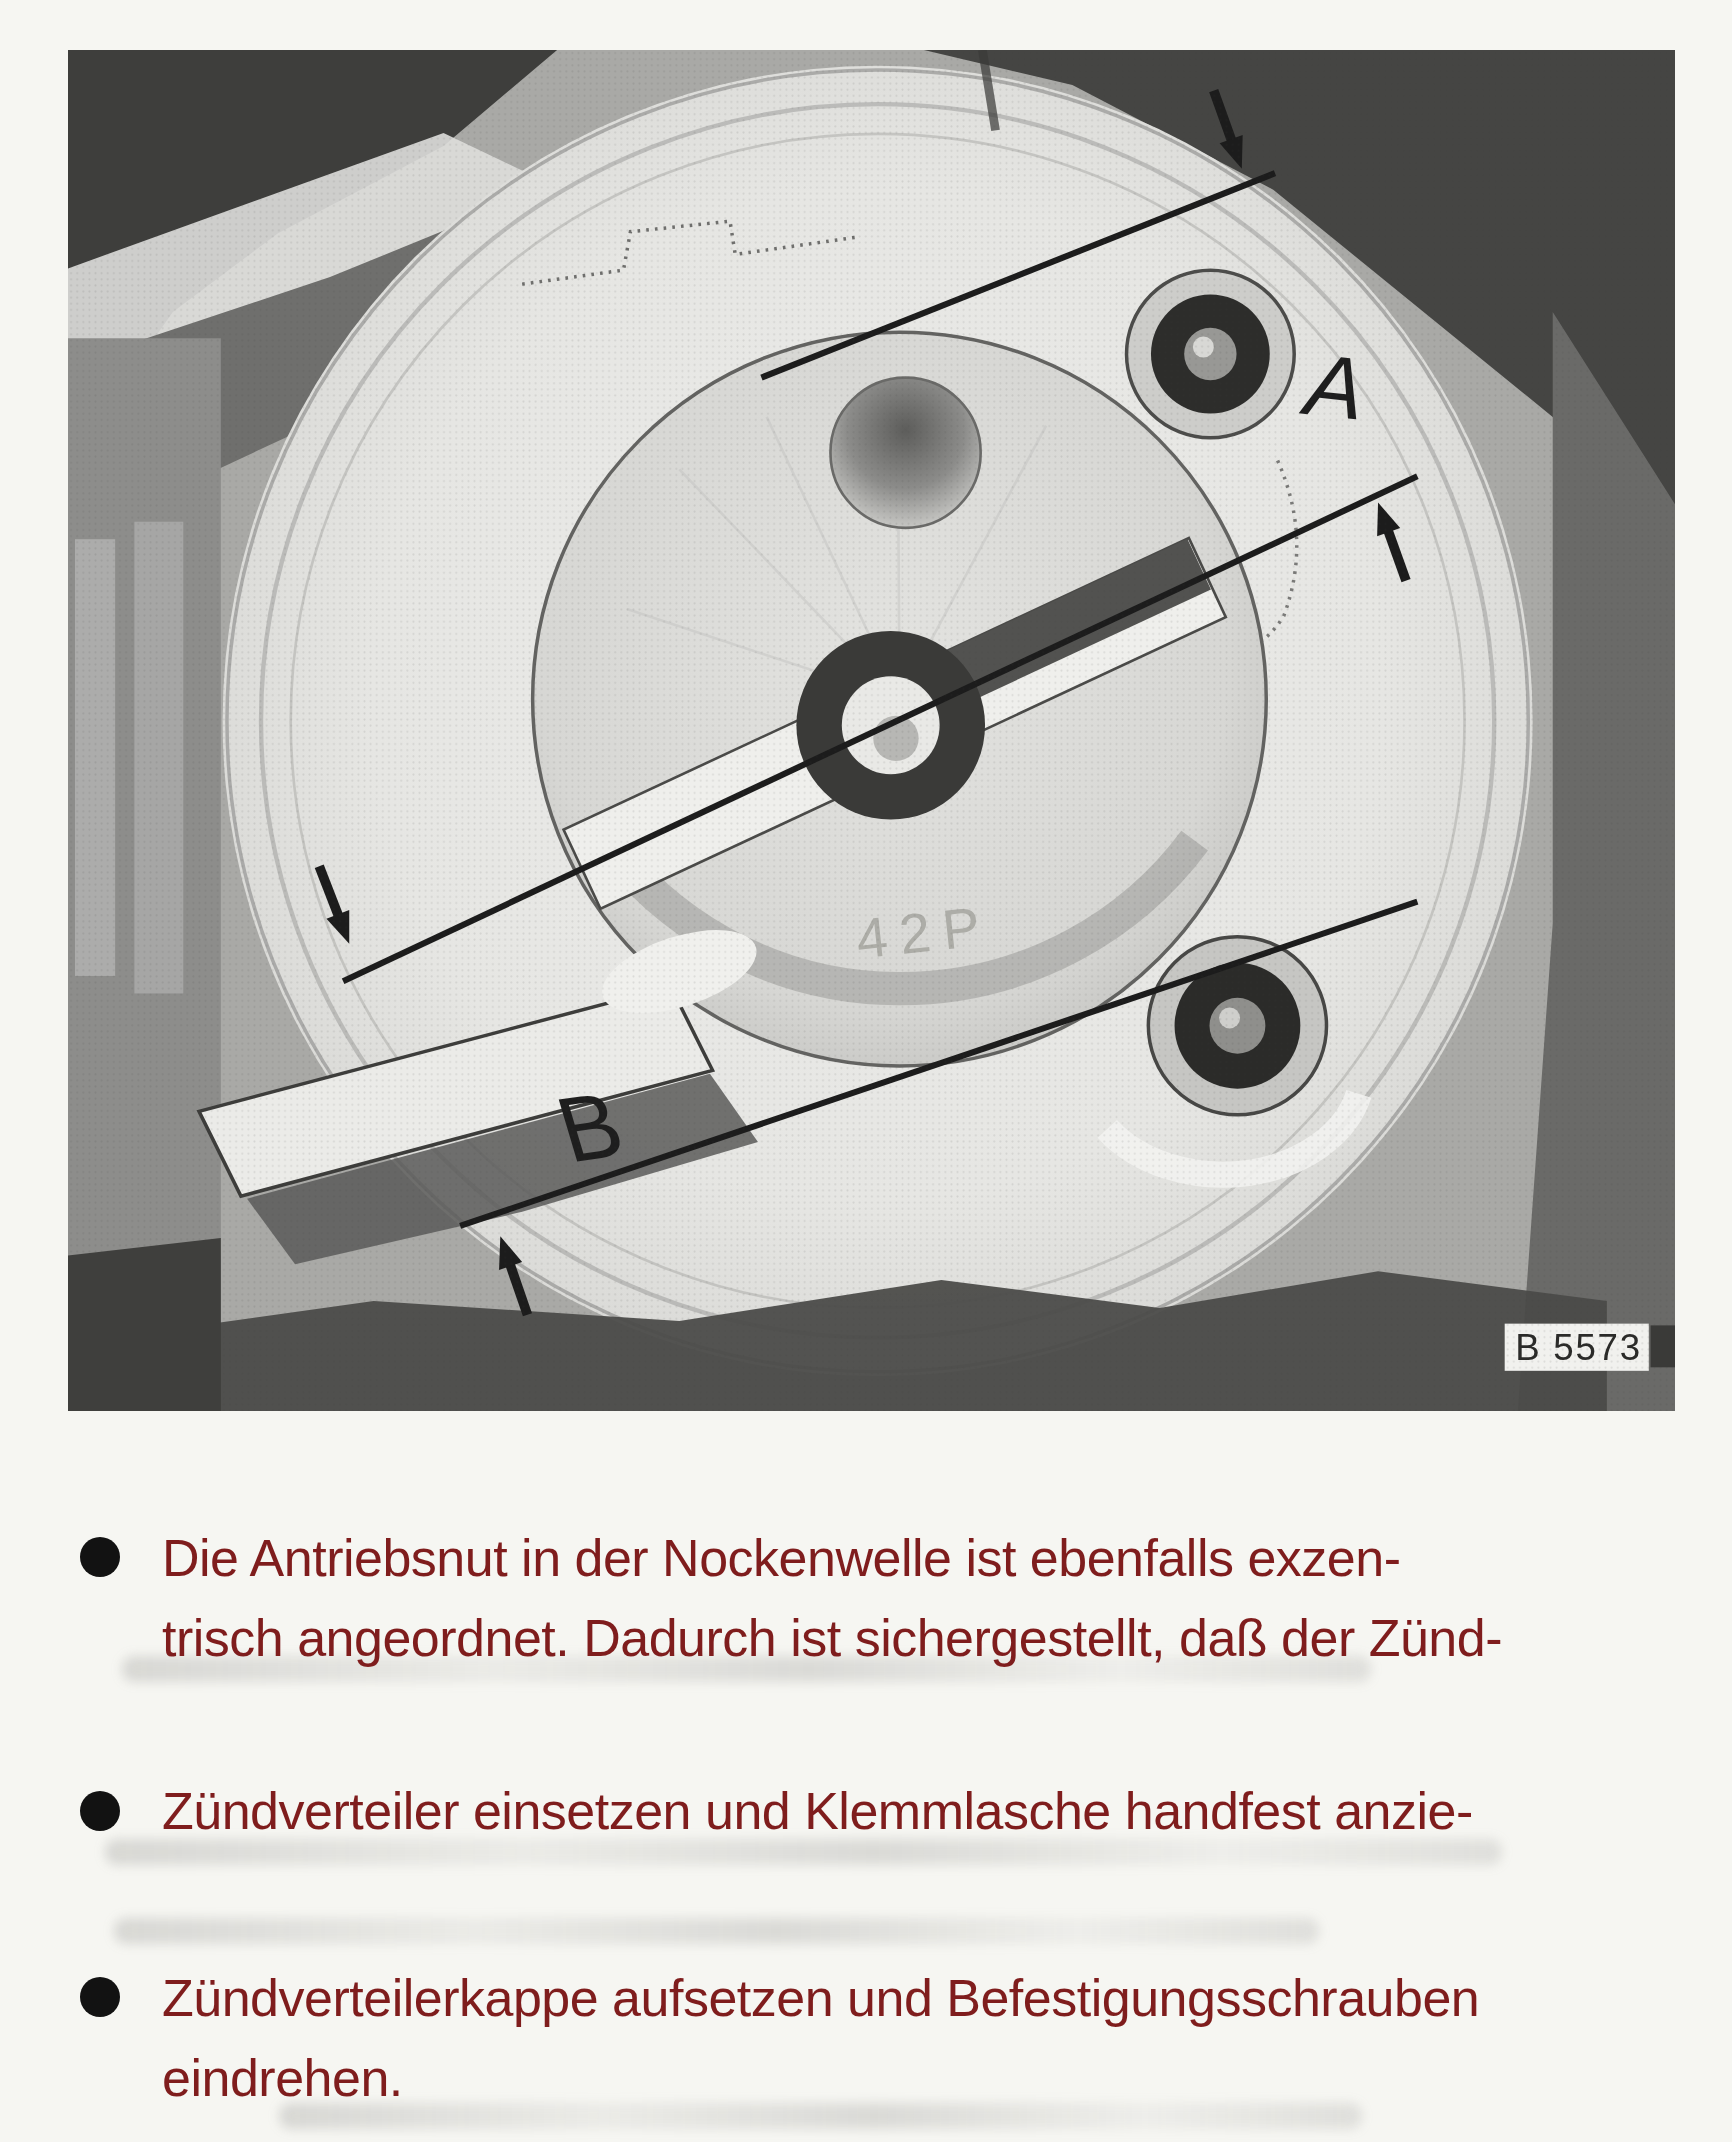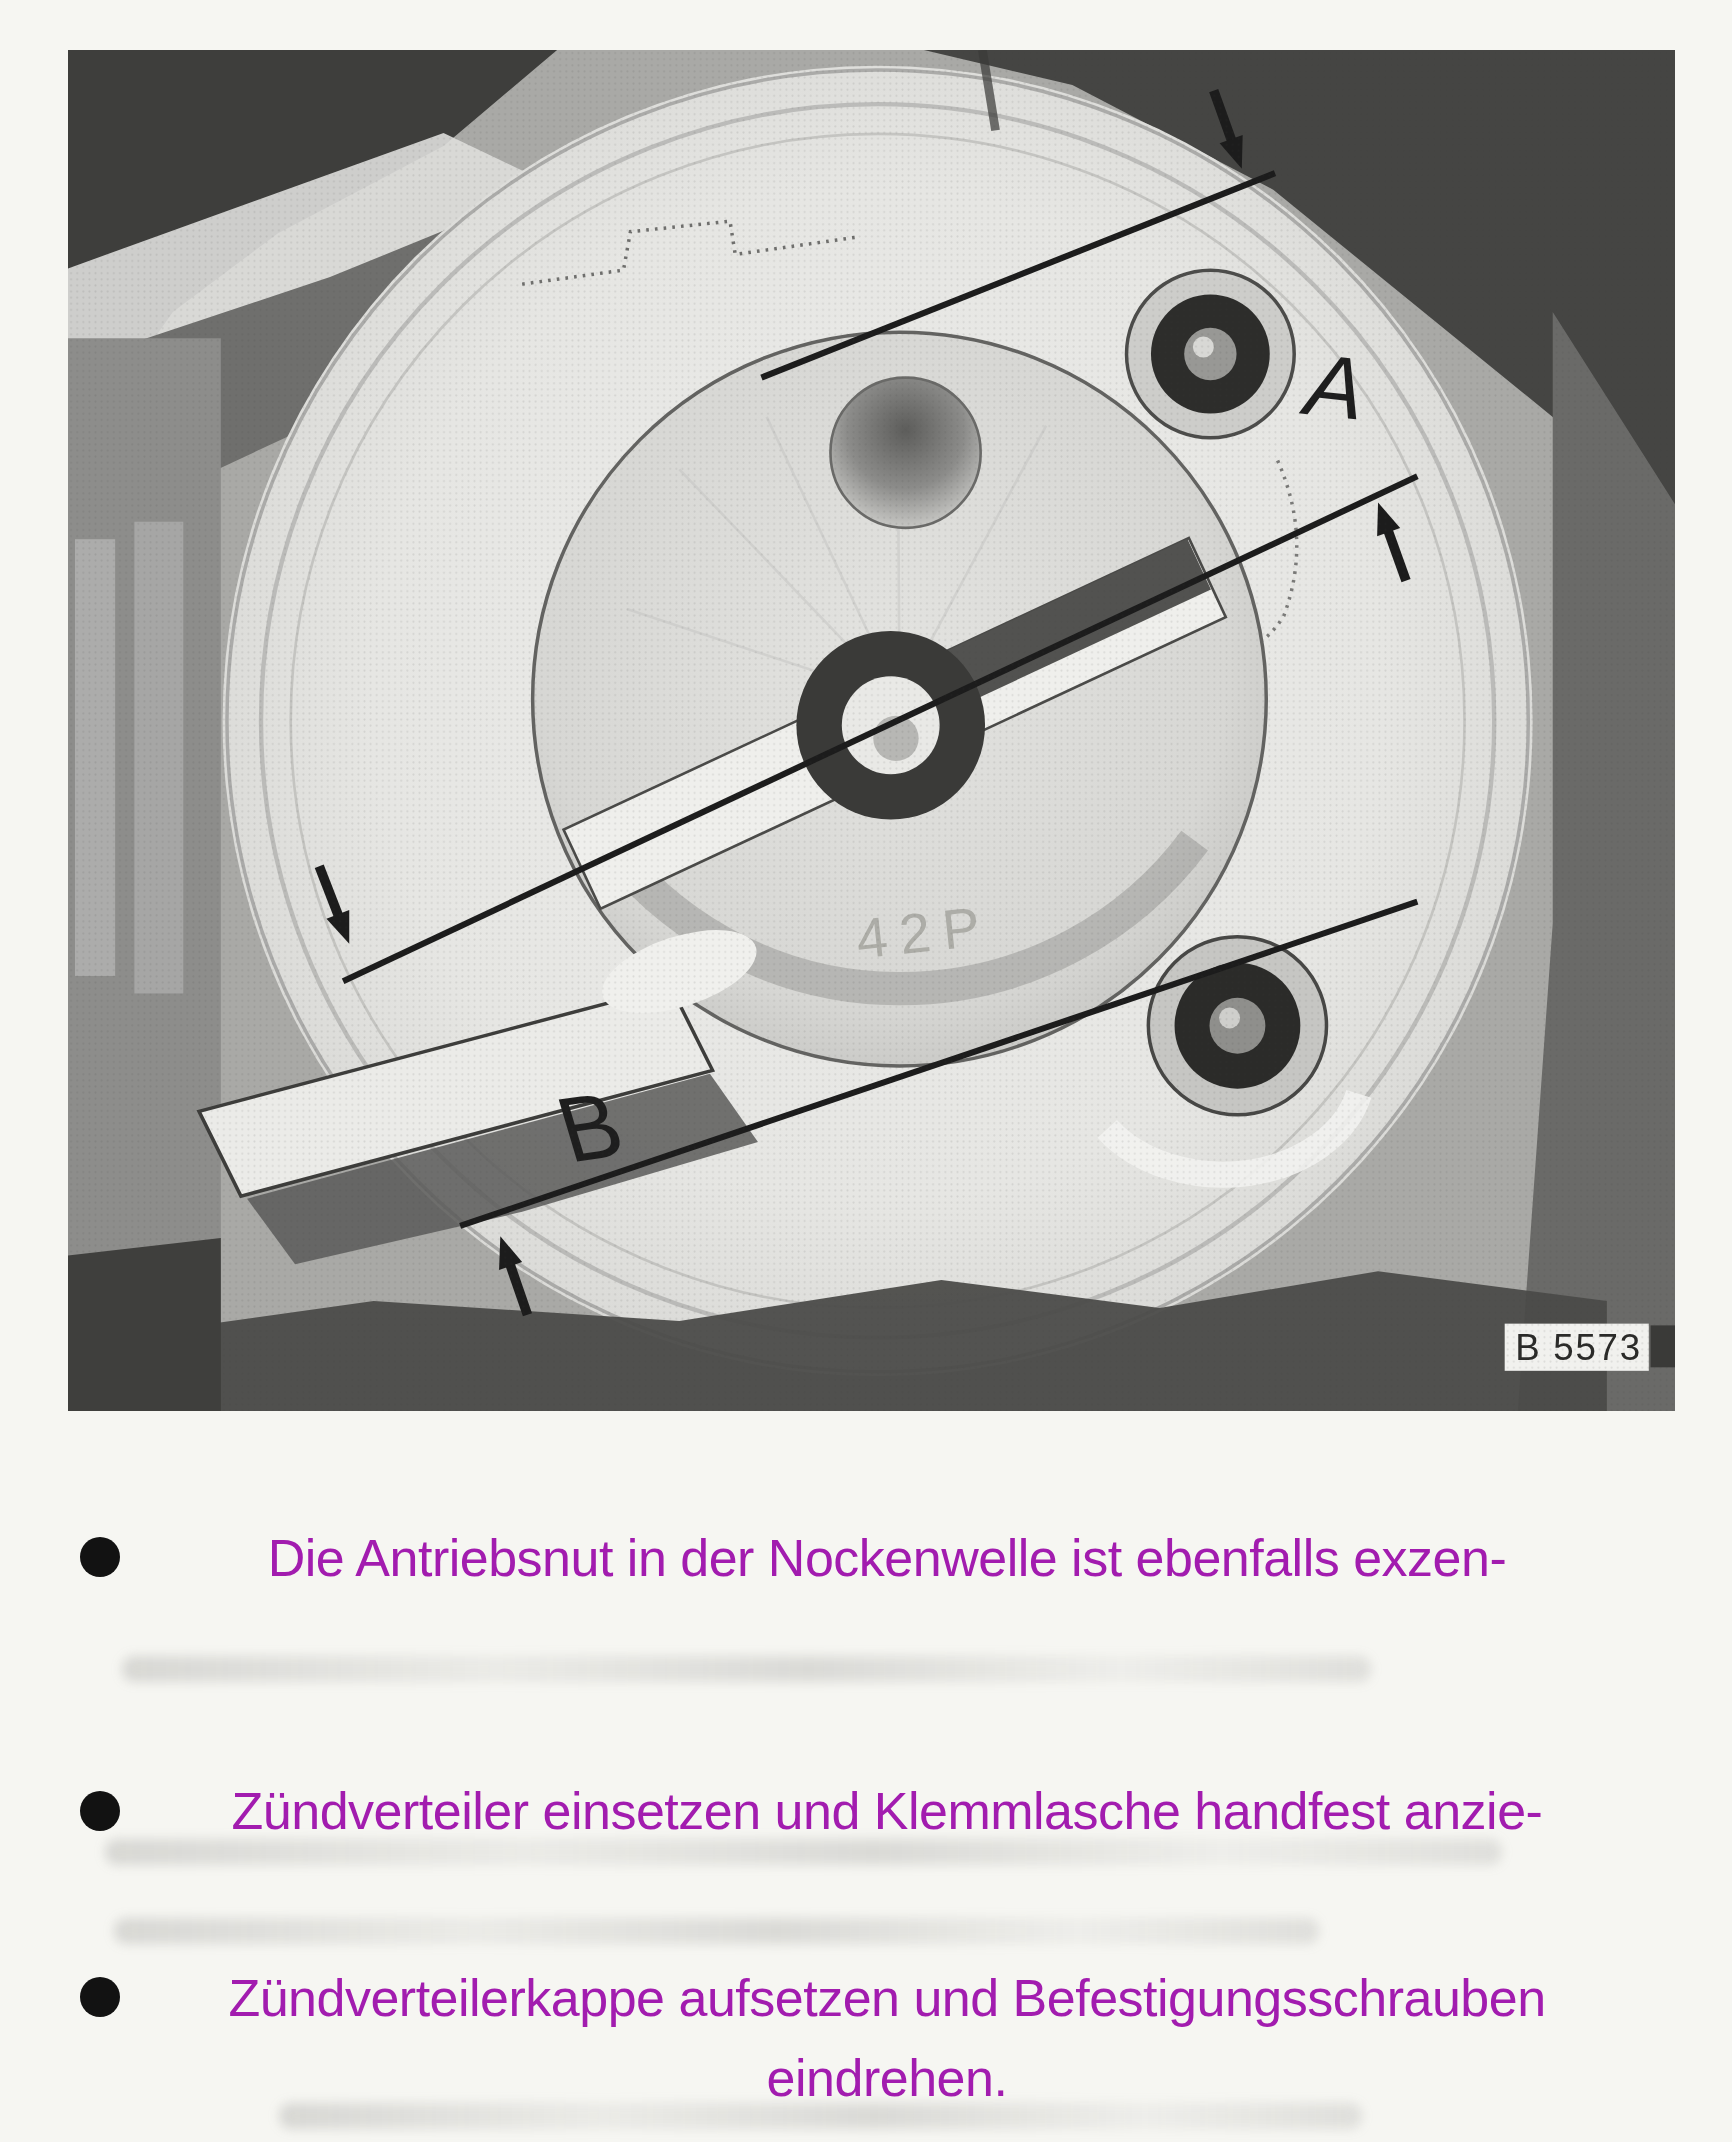--- a/index.html
+++ b/index.html
@@ -16,22 +16,21 @@
   }
   .photo svg{display:block;width:100%;height:100%;}
   
   .bullet-dot{
     position:absolute;left:80px;width:40px;height:40px;border-radius:50%;
     background:#121212;
   }
   .bullet-text{
     position:absolute;left:162px;width:1450px;
     font-size:52px;line-height:80px;letter-spacing:-0.5px;
-    color:#a21caf;
-    text-align:center;
+    color:#7f1d1d;
   }
   .bline{white-space:nowrap;}
   
   .ghost{
     position:absolute;height:26px;border-radius:12.2px;
     background:linear-gradient(90deg,rgba(110,110,108,.22),rgba(140,140,138,.10) 30%,rgba(110,110,108,.20) 55%,rgba(150,150,148,.08) 80%,rgba(120,120,118,.18));
     filter:blur(5.2px);
   }
 </style>
 </head>
@@ -173,20 +172,21 @@
   </div>
 
   <div class="ghost" style="left:122px;top:1656px;width:1249px;"></div>
   <div class="ghost" style="left:105px;top:1839px;width:1397px;"></div>
   <div class="ghost" style="left:114px;top:1918px;width:1205px;"></div>
   <div class="ghost" style="left:279px;top:2103px;width:1083px;"></div>
 
   <span class="bullet-dot" style="top:1537px;"></span>
   <div class="bullet-text" style="top:1518px;">
     <div class="bline">Die Antriebsnut in der Nockenwelle ist ebenfalls exzen-</div>
+    <div class="bline">trisch angeordnet. Dadurch ist sichergestellt, daß der Zünd-</div>
   </div>
 
   <span class="bullet-dot" style="top:1791px;"></span>
   <div class="bullet-text" style="top:1771px;">
     <div class="bline">Zündverteiler einsetzen und Klemmlasche handfest anzie-</div>
   </div>
 
   <span class="bullet-dot" style="top:1977px;"></span>
   <div class="bullet-text" style="top:1958px;">
     <div class="bline">Zündverteilerkappe aufsetzen und Befestigungsschrauben</div>

